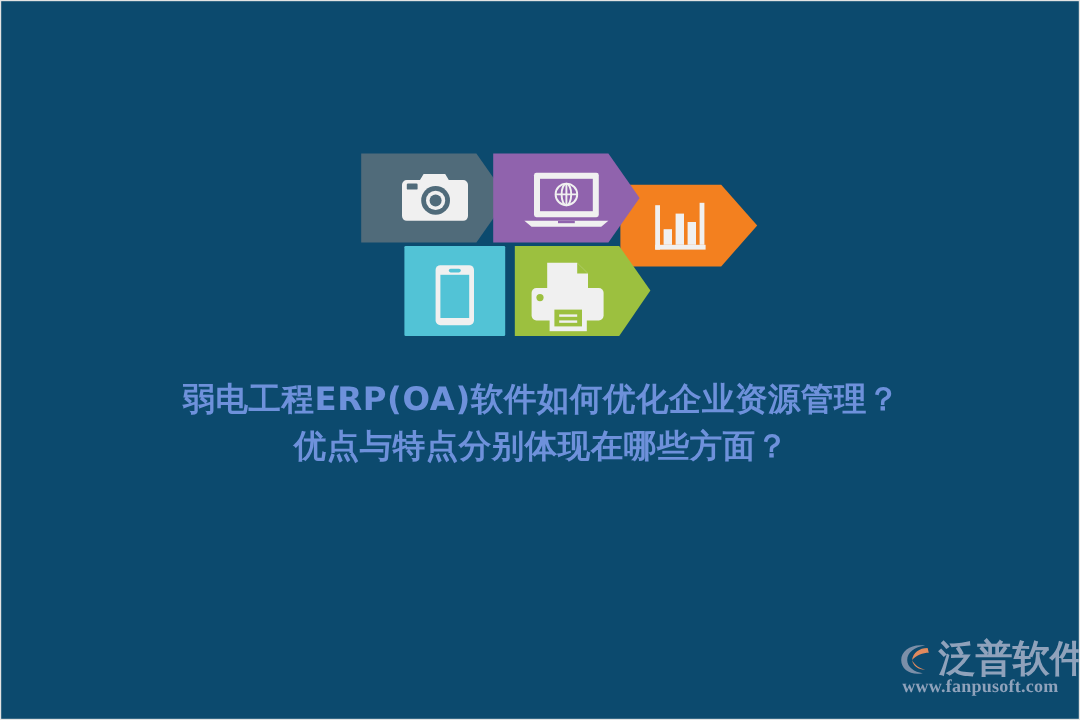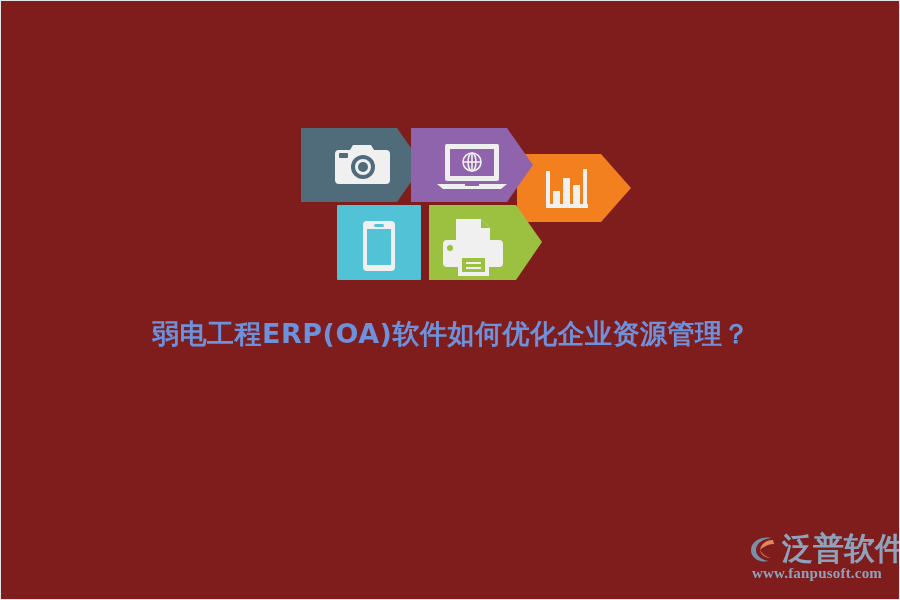--- a/index.html
+++ b/index.html
@@ -9,21 +9,21 @@
     background: #ffffff;
   }
   body {
     font-family: "Liberation Sans", "DejaVu Sans", sans-serif;
   }
 
   .page {
     position: relative;
     width: 900px;
     height: 600px;
-    background: #7f1d1d;
+    background: #0c4a6e;
     box-sizing: border-box;
     border: 1px solid #e3e3e3;
     overflow: hidden;
   }
 
   
   .hero {
     position: absolute;
     left: 300px;
     top: 127px;
@@ -171,20 +171,21 @@
           <rect x="165" y="134" width="15" height="2" fill="#f0f0f0"></rect>
           <rect x="165" y="139" width="15" height="2" fill="#f0f0f0"></rect>
         </g>
       </g>
 
     </svg>
   </div>
 
   <div class="headline">
     <span class="line">弱电工程ERP(OA)软件如何优化企业资源管理？</span>
+    <span class="line">优点与特点分别体现在哪些方面？</span>
   </div>
 
   <div class="watermark">
     <div class="logo-row">
       <span class="logo-mark">
         <svg viewBox="0 0 30 30" xmlns="http://www.w3.org/2000/svg">
           <path d="M22 4 C11 2 2 8 2 16 C2 24 10 29 20 27
                    C13 26 7 22 7 16 C7 10 13 5 22 4 Z" fill="#7c8fa8"></path>
           <path d="M24 6 C17 6 12 10 11 16 C15 12 20 10 25 10 Z" fill="#e08a5e"></path>
           <path d="M11 16 C12 21 16 24 22 24 C17 23 13 20 11 16 Z" fill="#e08a5e"></path>

